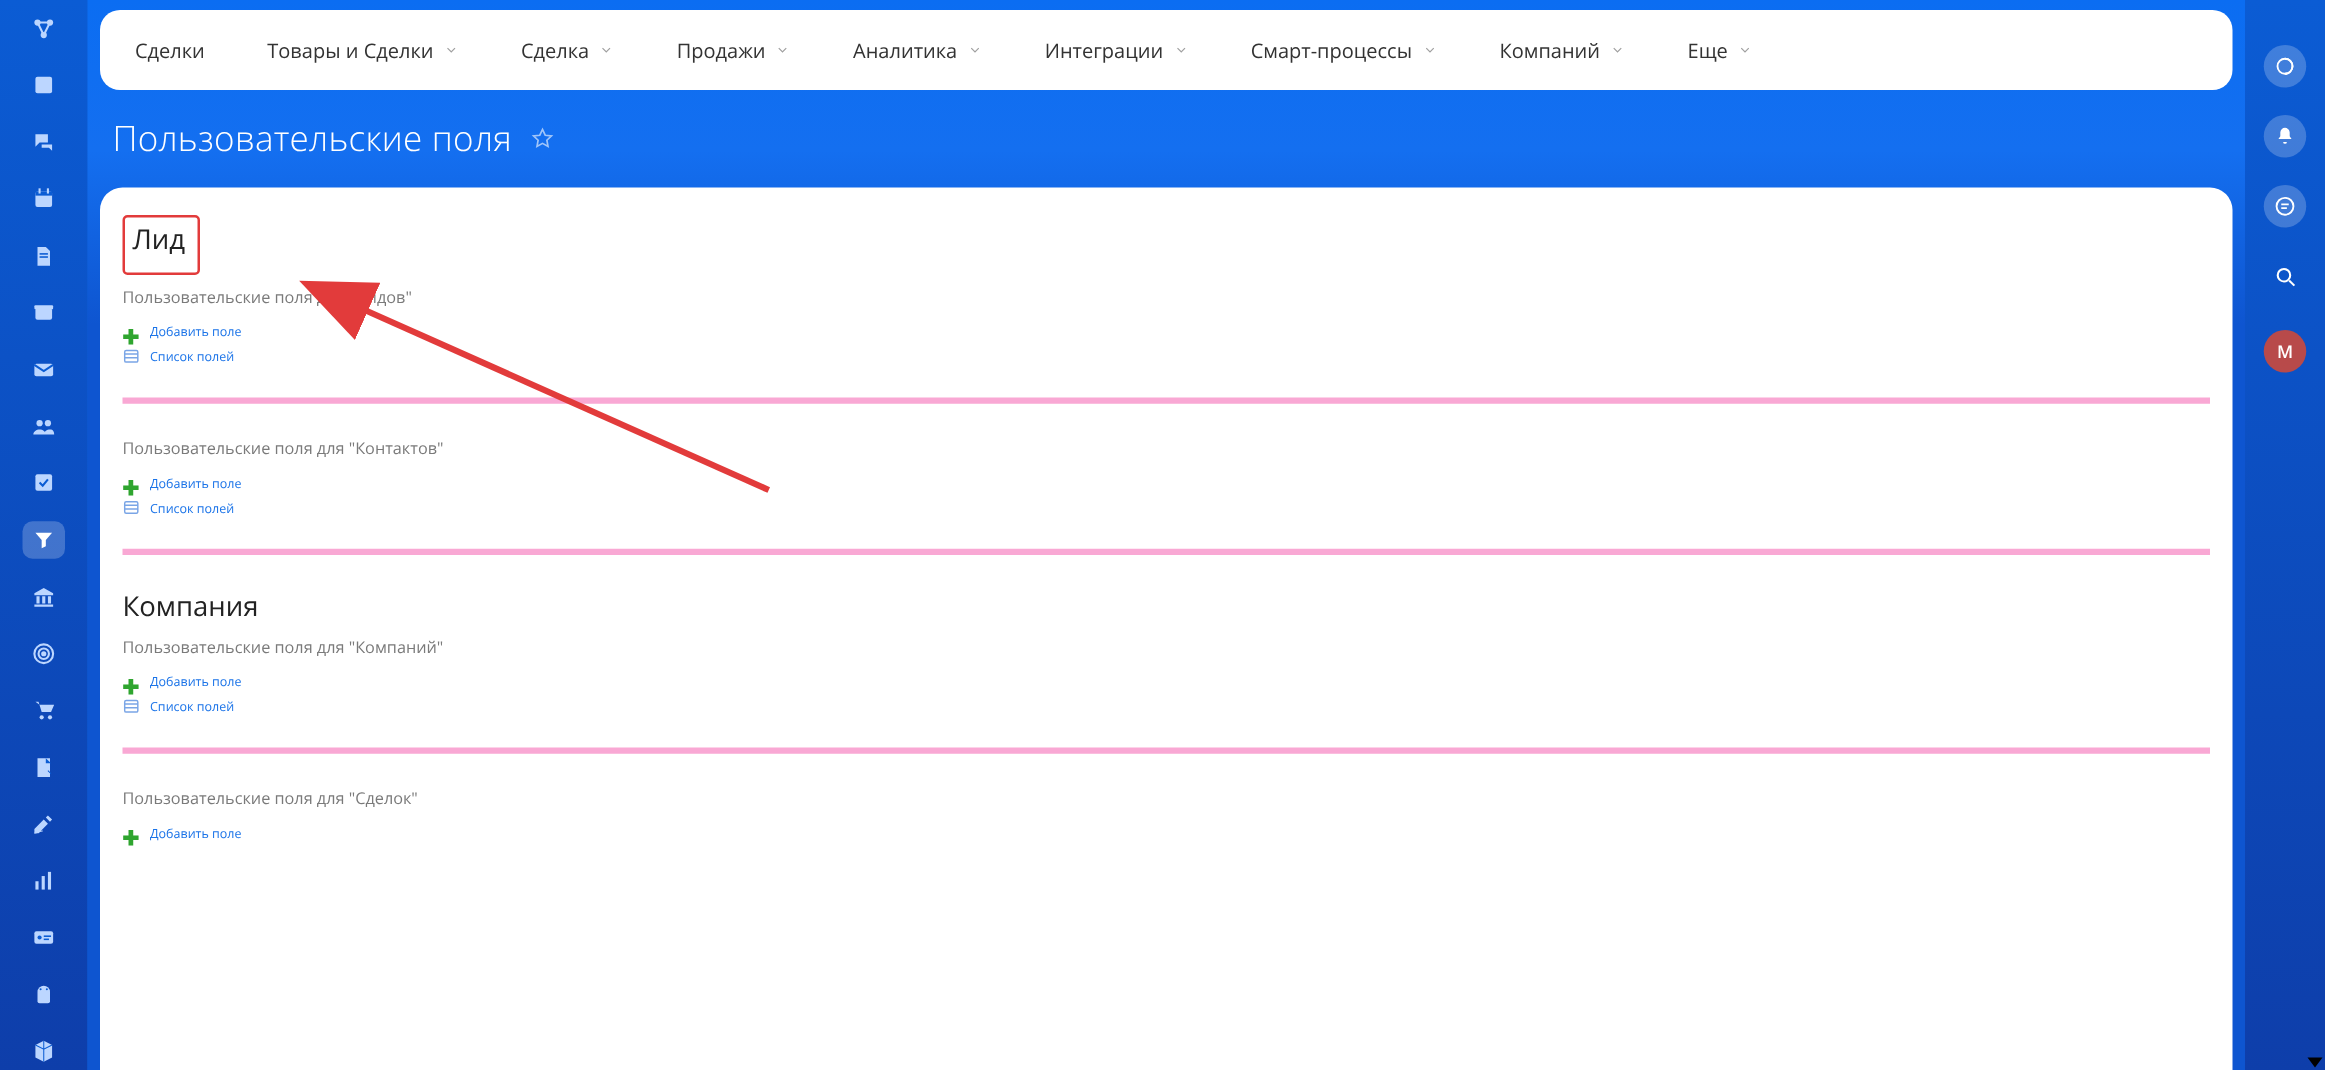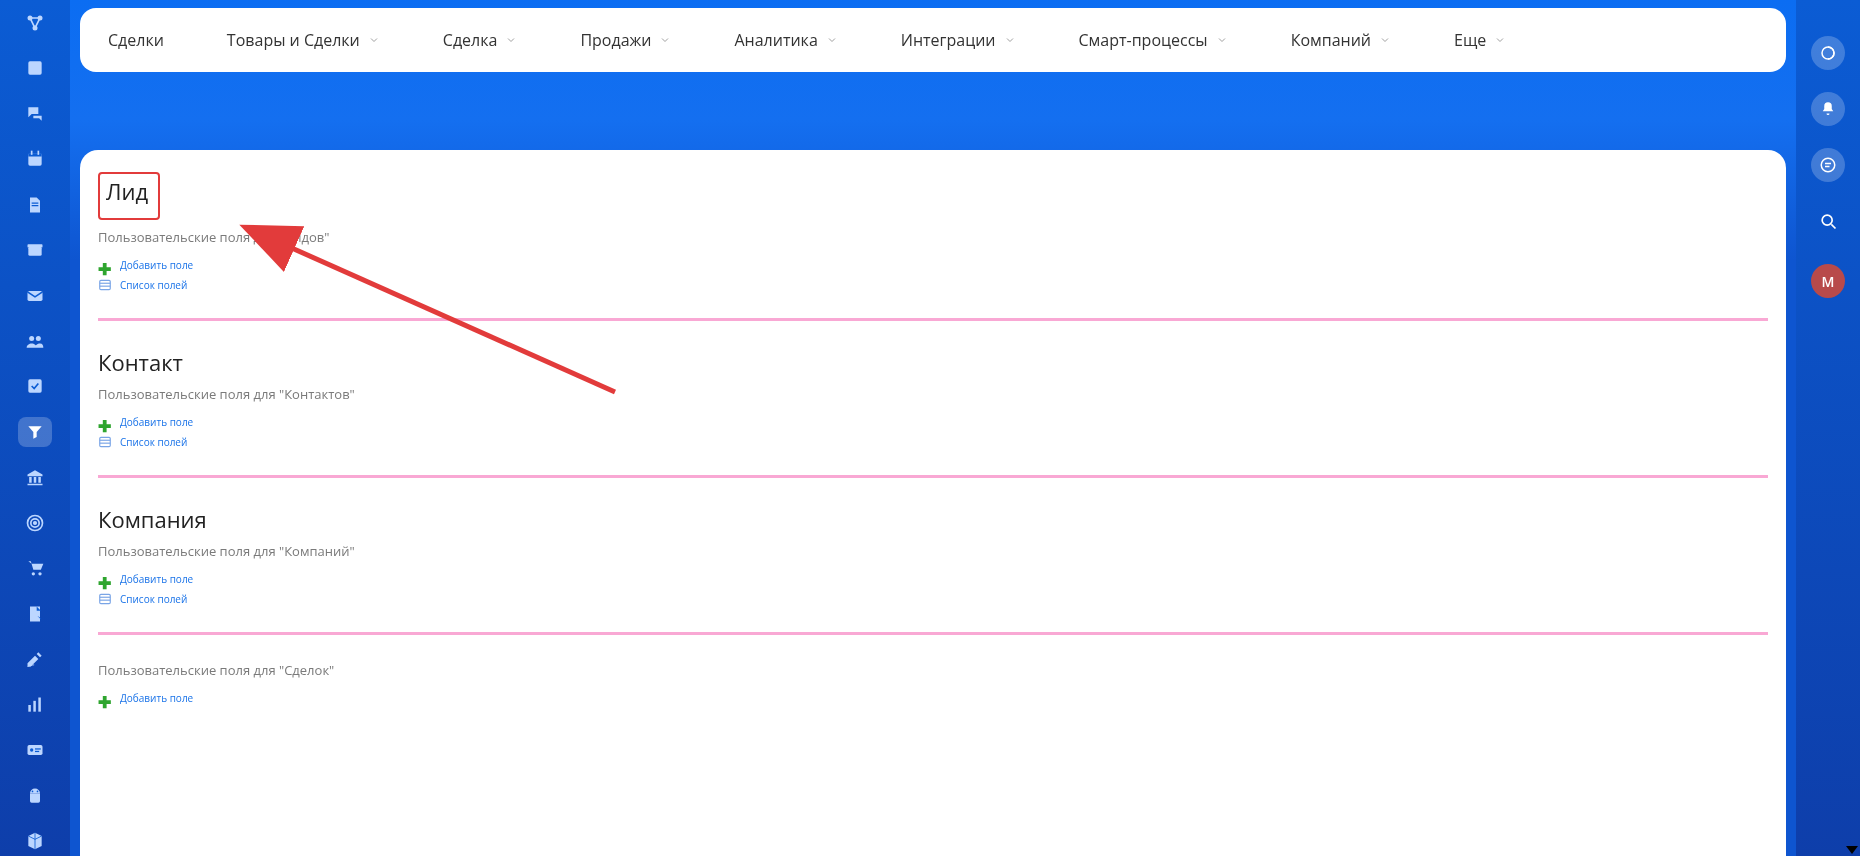--- a/index.html
+++ b/index.html
@@ -9,28 +9,28 @@
   .left-rail { width:70px; background:linear-gradient(#0b5cd4,#0e3eaa); display:flex; flex-direction:column; align-items:center; padding-top:8px; gap:16px; }
   .left-rail .rail-item { width:34px; height:34px; display:flex; align-items:center; justify-content:center; color:#bcd6ff; border-radius:8px; cursor:pointer; }
   .left-rail .rail-item.active { background:rgba(255,255,255,.22); color:#fff; }
   .left-rail svg { width:20px; height:20px; }
   
   .right-rail { width:64px; background:linear-gradient(#0b5cd4,#0e3eaa); display:flex; flex-direction:column; align-items:center; padding-top:36px; gap:22px; }
   .right-rail .rbtn { width:34px; height:34px; border-radius:50%; background:rgba(255,255,255,.22); display:flex; align-items:center; justify-content:center; color:#fff; cursor:pointer; }
   .right-rail .avatar { width:34px; height:34px; border-radius:50%; background:#b84a4a; color:#fff; display:flex; align-items:center; justify-content:center; font-weight:600; font-size:14px; margin-top:4px; }
   
   .center { flex:1; position:relative; background:linear-gradient(180deg,#0b6df2 0%,#146ff0 120px,#0e55d0 260px); overflow:hidden; }
-  .topbar { position:absolute; left:10px; right:10px; top:8px; height:64px; background:#fff; border-radius:16px; display:flex; align-items:center; padding:0 28px; gap:63px; }
+  .topbar { position:absolute; left:10px; right:10px; top:8px; height:64px; background:#fff; border-radius:16px; display:flex; align-items:center; padding:0 28px; gap:50px; }
   .nav-item { display:flex; align-items:center; gap:8px; color:#333; font-size:16px; font-weight:400; cursor:pointer; white-space:nowrap; }
   .nav-item .chev { width:12px; height:12px; color:#a0a0a0; }
   .page-title-row { position:absolute; left:20px; top:92px; display:flex; align-items:center; gap:14px; }
   .page-title { color:#fff; font-size:28px; font-weight:300; letter-spacing:.2px; }
   .star-icon { width:20px; height:20px; color:rgba(255,255,255,.6); cursor:pointer; }
   .content-card { position:absolute; left:10px; right:10px; top:150px; bottom:0; background:#fff; border-top-left-radius:18px; border-top-right-radius:18px; padding:22px 18px 0 18px; overflow-y:auto; }
-  .section { padding:0 0 20px 0; border-bottom:3px solid #f9a8d4; margin-bottom:26px; }
+  .section { padding:0 0 20px 0; border-bottom:5px solid #f9a8d4; margin-bottom:26px; }
   .section:last-child { border-bottom:none; margin-bottom:0; }
   .sec-title { font-size:22px; color:#222; font-weight:400; margin-bottom:8px; }
   .sec-sub { font-size:13px; color:#7a7a7a; margin-bottom:12px; }
   .action-row { display:flex; align-items:center; gap:8px; margin-bottom:6px; }
   .plus-icon { width:14px; height:14px; font-weight:700; color:#2fa52f; }
   .list-icon { width:14px; height:14px; }
   .action-link { font-size:10px; color:#1a73e8; cursor:pointer; }
   .highlight-box { border:2px solid #e23b3b; border-radius:4px; display:inline-block; padding:2px 10px 4px 6px; }
   
   .arrow-overlay { position:absolute; left:0; top:0; pointer-events:none; }
@@ -216,20 +216,26 @@
         </svg>
       </div>
     <div class="nav-item">
         <span>Еще</span>
         <svg class="chev" viewBox="0 0 24 24" fill="none" stroke="currentColor" stroke-width="2">
           <path d="M6 9l6 6 6-6"></path>
         </svg>
       </div>
   </div>
 
+  <div class="page-title-row">
+    <div class="page-title">Пользовательские поля</div>
+    <svg class="star-icon" viewBox="0 0 24 24" fill="none" stroke="currentColor" stroke-width="1.6">
+        <path d="M12 3l2.6 5.6 6 .7-4.4 4.1 1.1 6-5.3-3-5.3 3 1.1-6L3.4 9.3l6-.7L12 3z"></path>
+      </svg>
+  </div>
 
   <div class="content-card">
 
     <div class="section">
       <div class="highlight-box" style="border-color:#e23b3b">
         <div class="sec-title">Лид</div>
       </div>
       <div class="sec-sub" style="margin-top:8px">Пользовательские поля для "Лидов"</div>
       <div class="action-row">
         <span class="plus-icon">✚</span>
@@ -239,21 +245,20 @@
         <svg class="list-icon" viewBox="0 0 24 24" fill="none" stroke="#7aa5e6" stroke-width="2">
             <rect x="3" y="4" width="18" height="16" rx="2"></rect>
             <line x1="3" y1="9" x2="21" y2="9"></line>
             <line x1="3" y1="14" x2="21" y2="14"></line>
           </svg>
         <span class="action-link">Список полей</span>
       </div>
     </div>
 
     <div class="section">
-      <div class="sec-title">Контакт</div>
       <div class="sec-sub">Пользовательские поля для "Контактов"</div>
       <div class="action-row">
         <span class="plus-icon">✚</span>
         <span class="action-link">Добавить поле</span>
       </div>
       <div class="action-row">
         <svg class="list-icon" viewBox="0 0 24 24" fill="none" stroke="#7aa5e6" stroke-width="2">
             <rect x="3" y="4" width="18" height="16" rx="2"></rect>
             <line x1="3" y1="9" x2="21" y2="9"></line>
             <line x1="3" y1="14" x2="21" y2="14"></line>

